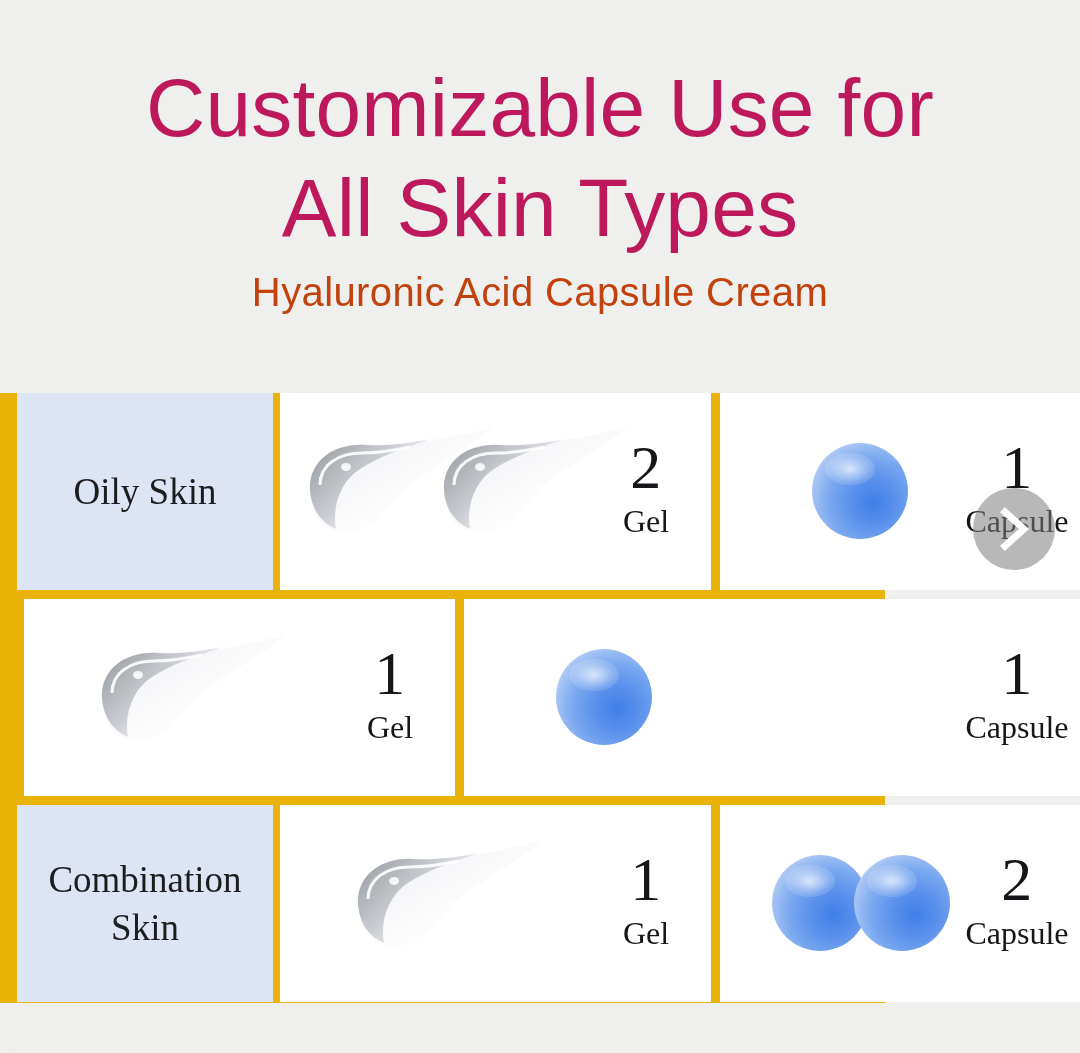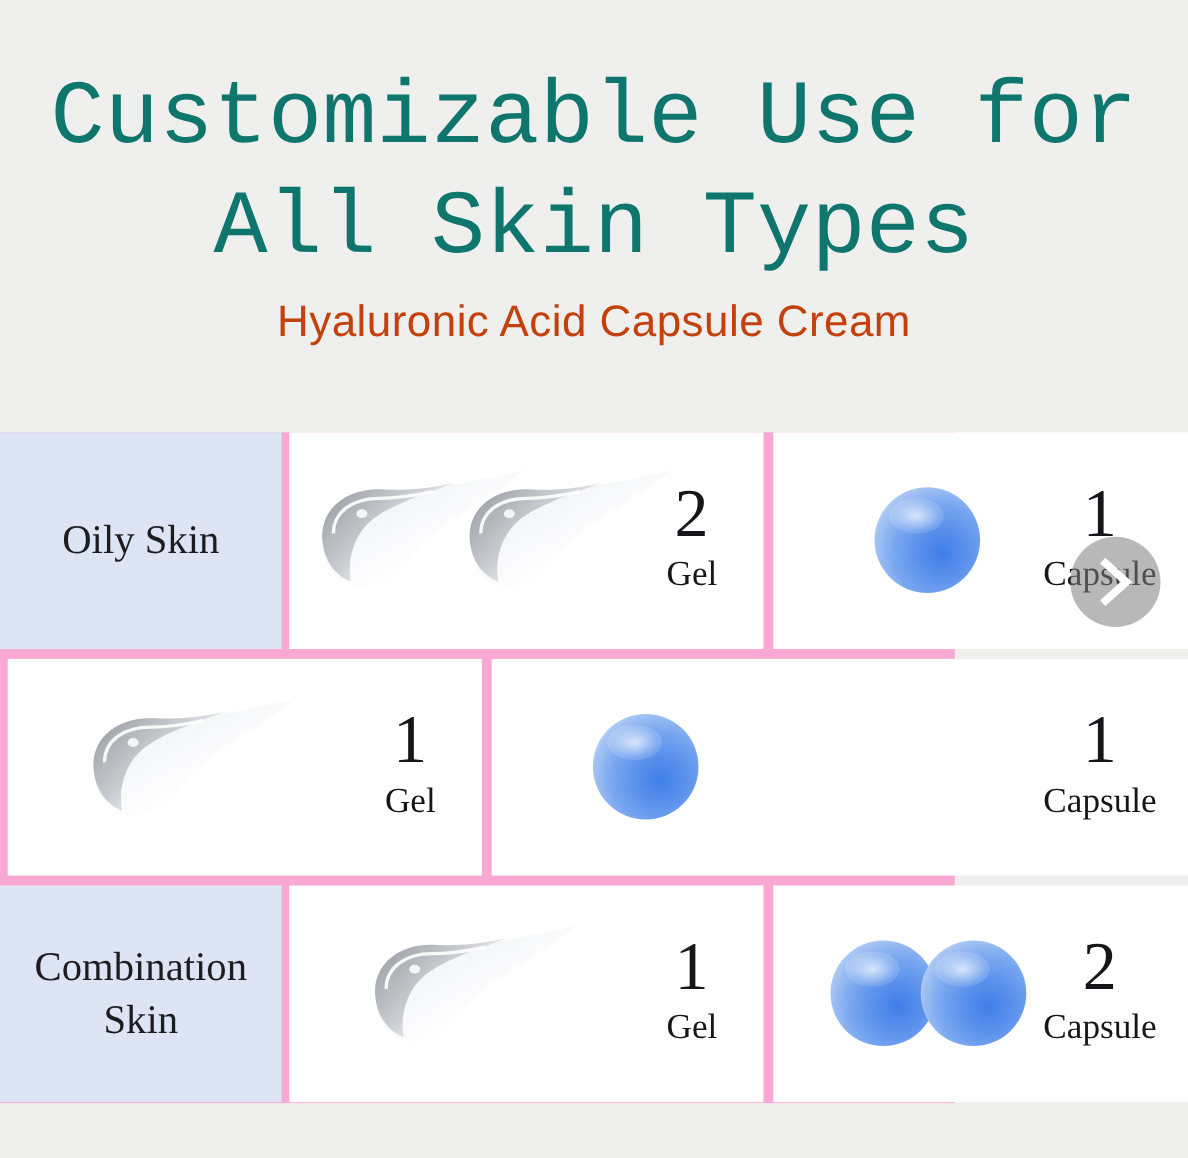--- a/index.html
+++ b/index.html
@@ -31,25 +31,25 @@
     background: #efefee;
     border-top-left-radius: 14px;
     border-top-right-radius: 14px;
   }
   .title {
     position: absolute;
     left: 0;
     top: 58px;
     width: 1080px;
     text-align: center;
-    font-family: Liberation Mono, monospace;
+    font-family: Liberation Sans, sans-serif;
     font-size: 82px;
     line-height: 1.22;
     font-weight: 400;
-    color: #0f766e;
+    color: #be185d;
     letter-spacing: 0.2px;
     white-space: pre-line;
   }
   .subtitle {
     position: absolute;
     left: 0;
     top: 270px;
     width: 1080px;
     text-align: center;
     font-family: "Liberation Sans", "DejaVu Sans", sans-serif;
@@ -59,21 +59,22 @@
     letter-spacing: 0.4px;
   }
 
   
   .table {
     position: absolute;
     left: 0;
     top: 393px;
     width: 868px;
     height: 610px;
-    background: #f9a8d4;
+    background: #eab308;
+    padding-left: 17px;
   }
   .row {
     position: relative;
     width: 1080px;
     height: 197px;
     margin-bottom: 9px;
     display: flex;
   }
   .row:last-child { margin-bottom: 0; }
 

